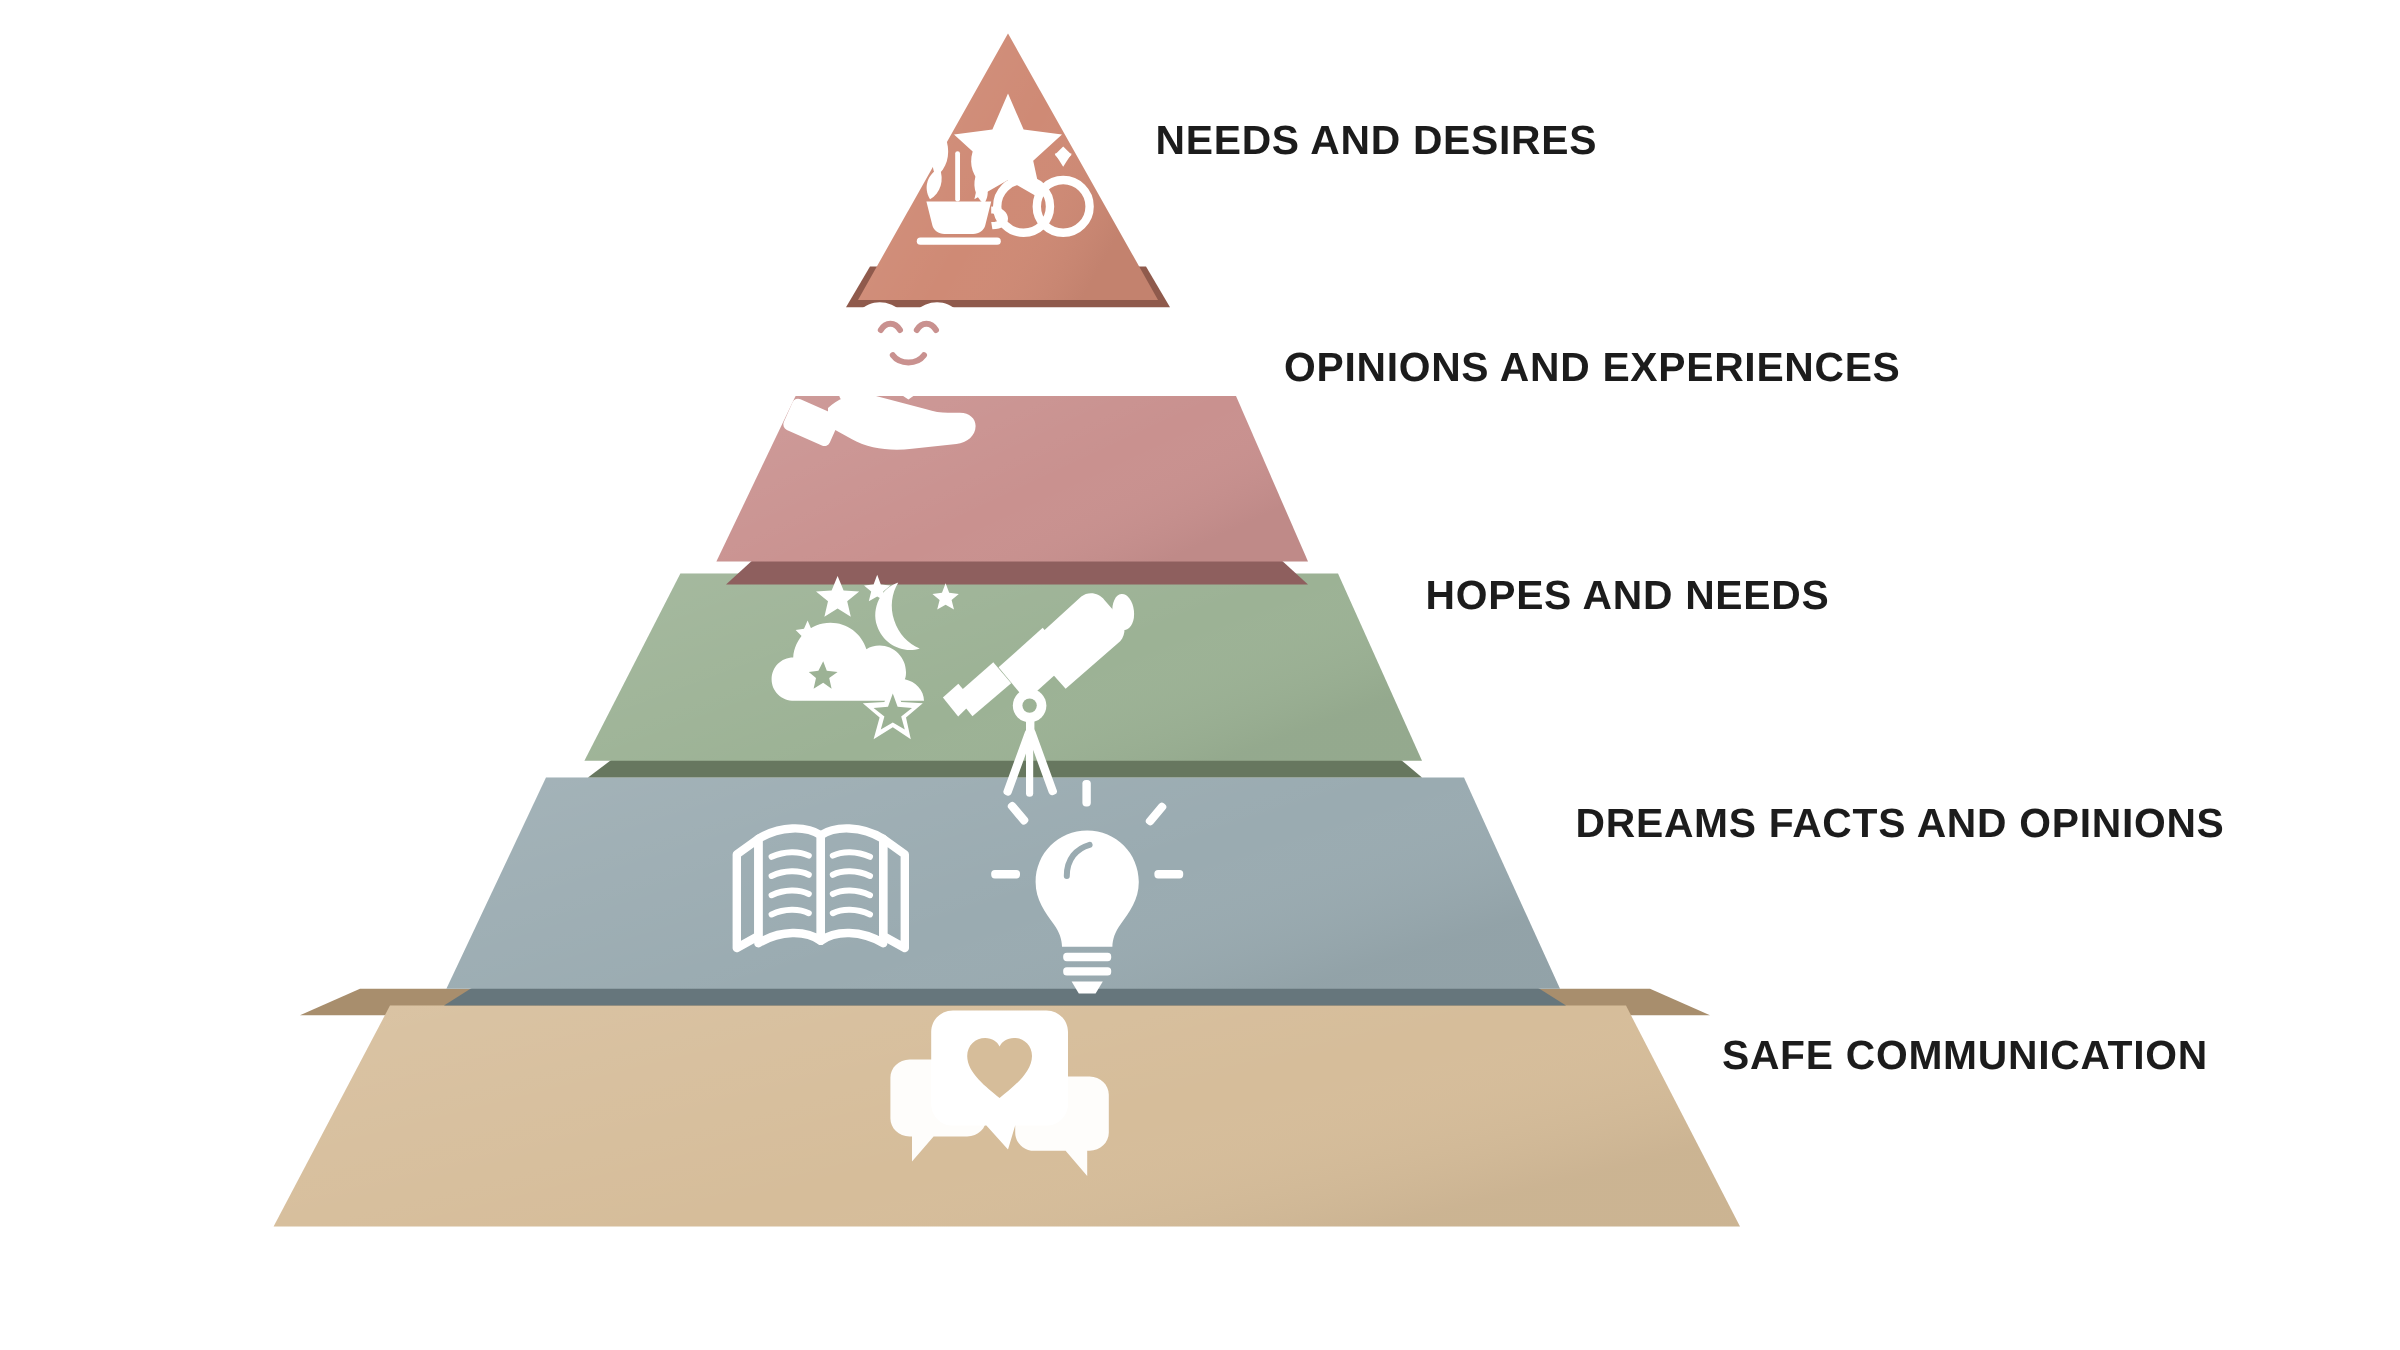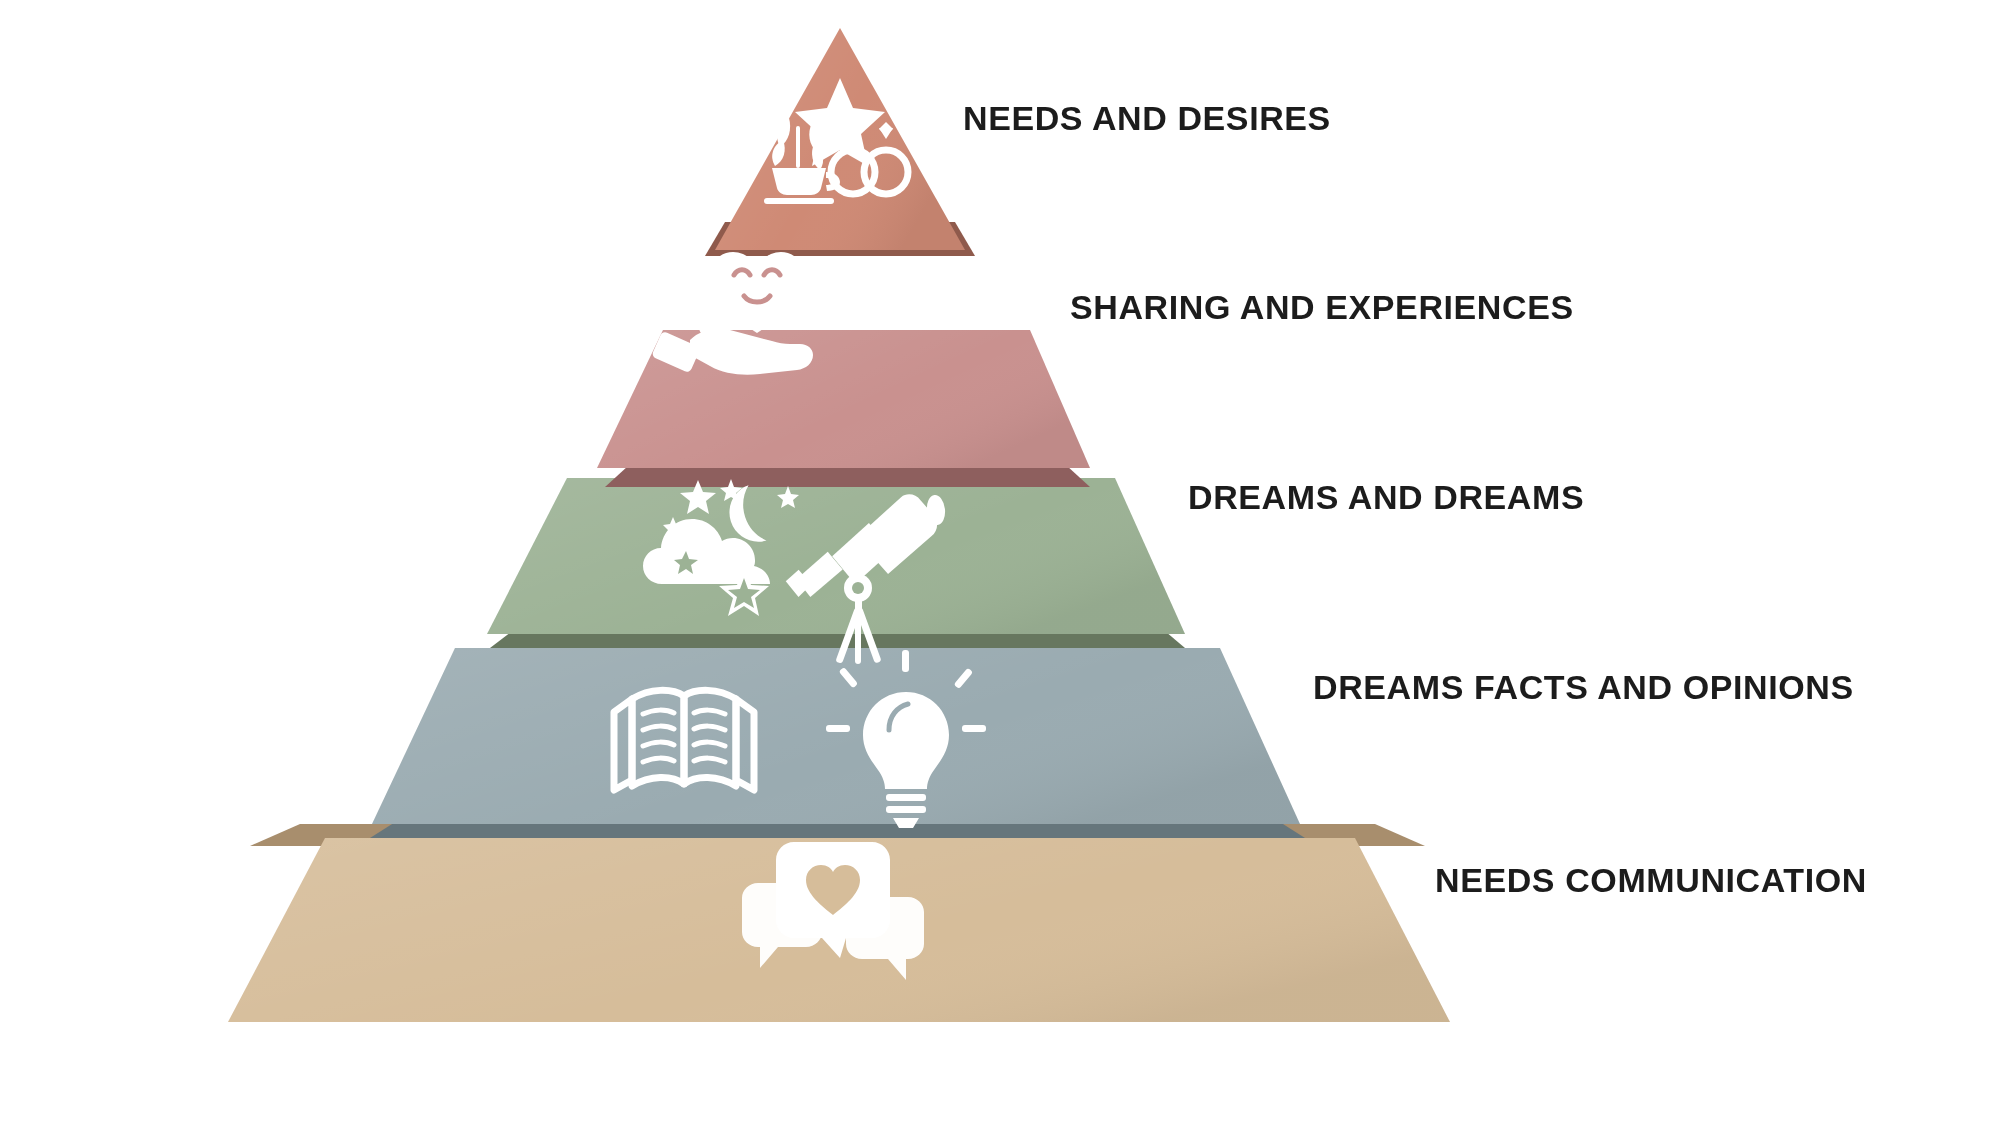--- a/index.html
+++ b/index.html
@@ -266,19 +266,19 @@
         <path d="M833,915 C822,906 806,894 806,880 C806,871 813,865 821,865
                  C827,865 831,868 833,872 C835,868 839,865 845,865
                  C853,865 860,871 860,880 C860,894 844,906 833,915 Z" fill="#d6bd9a"></path>
       </g>
     </g>
 
   </svg>
 
   <div class="labels-layer">
     <div class="tier-label" style="left:963px; top:118px;">NEEDS AND DESIRES</div>
-    <div class="tier-label" style="left:1070px; top:307px;">SHARING AND EXPERIENCES</div>
-    <div class="tier-label" style="left:1188px; top:497px;">DREAMS AND DREAMS</div>
+    <div class="tier-label" style="left:1070px; top:307px;">OPINIONS AND EXPERIENCES</div>
+    <div class="tier-label" style="left:1188px; top:497px;">HOPES AND NEEDS</div>
     <div class="tier-label" style="left:1313px; top:687px;">DREAMS FACTS AND OPINIONS</div>
-    <div class="tier-label" style="left:1435px; top:880px;">NEEDS COMMUNICATION</div>
+    <div class="tier-label" style="left:1435px; top:880px;">SAFE COMMUNICATION</div>
   </div>
 
 </div>
 
 </body></html>

